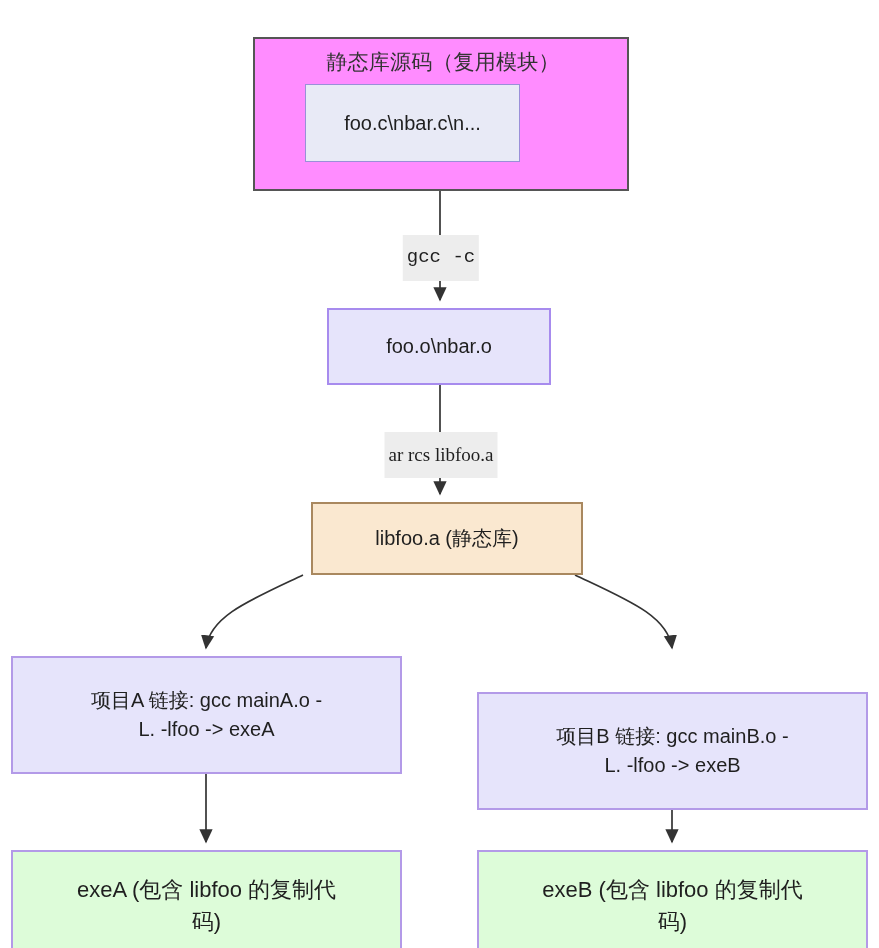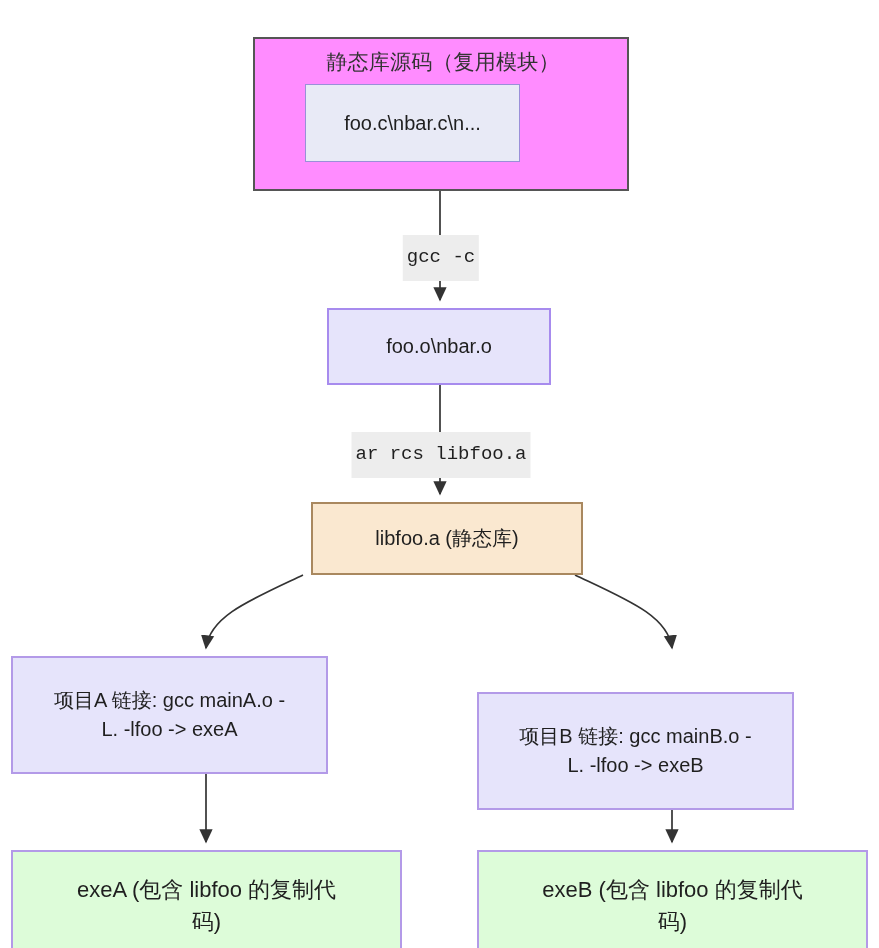--- a/index.html
+++ b/index.html
@@ -98,21 +98,21 @@
     top: 474px;
     width: 272px;
     height: 73px;
     background: #fae8d0;
     border: 2px solid #a9885f;
     font-size: 20px;
   }
 
   
   .node-link {
-    width: 317px;
+    width: 391px;
     height: 118px;
     background: #e6e4fb;
     border: 2px solid #b39ae8;
     font-size: 20px;
   }
   #node-projA { left: 11px; top: 628px; }
   #node-projB { left: 477px; top: 664px; }
 
   
   .node-exe {
@@ -131,21 +131,21 @@
     background: #ededed;
     color: #1f1f1f;
     font-family: "Liberation Mono", "DejaVu Sans Mono", monospace;
     font-size: 19px;
     line-height: 1.45;
     padding: 9px 4px;
     white-space: nowrap;
     transform: translateX(-50%);
   }
   #edge-label-compile { left: 441px; top: 207px; }
-  #edge-label-archive { left: 441px; top: 404px; }
+  #edge-label-archive { left: 441px; top: 404px; font-family: Liberation Serif, serif; }
 </style>
 </head>
 <body>
 
 <div id="diagram-root">
 
   <svg class="edge-layer" width="879" height="948" viewBox="0 0 879 948" xmlns="http://www.w3.org/2000/svg">
     <defs>
       <marker id="arrowhead" markerWidth="9" markerHeight="9" refX="7.5" refY="4.5" orient="auto" markerUnits="strokeWidth">
         <path d="M0,0.6 L8.4,4.5 L0,8.4 z" fill="#333333"></path>

